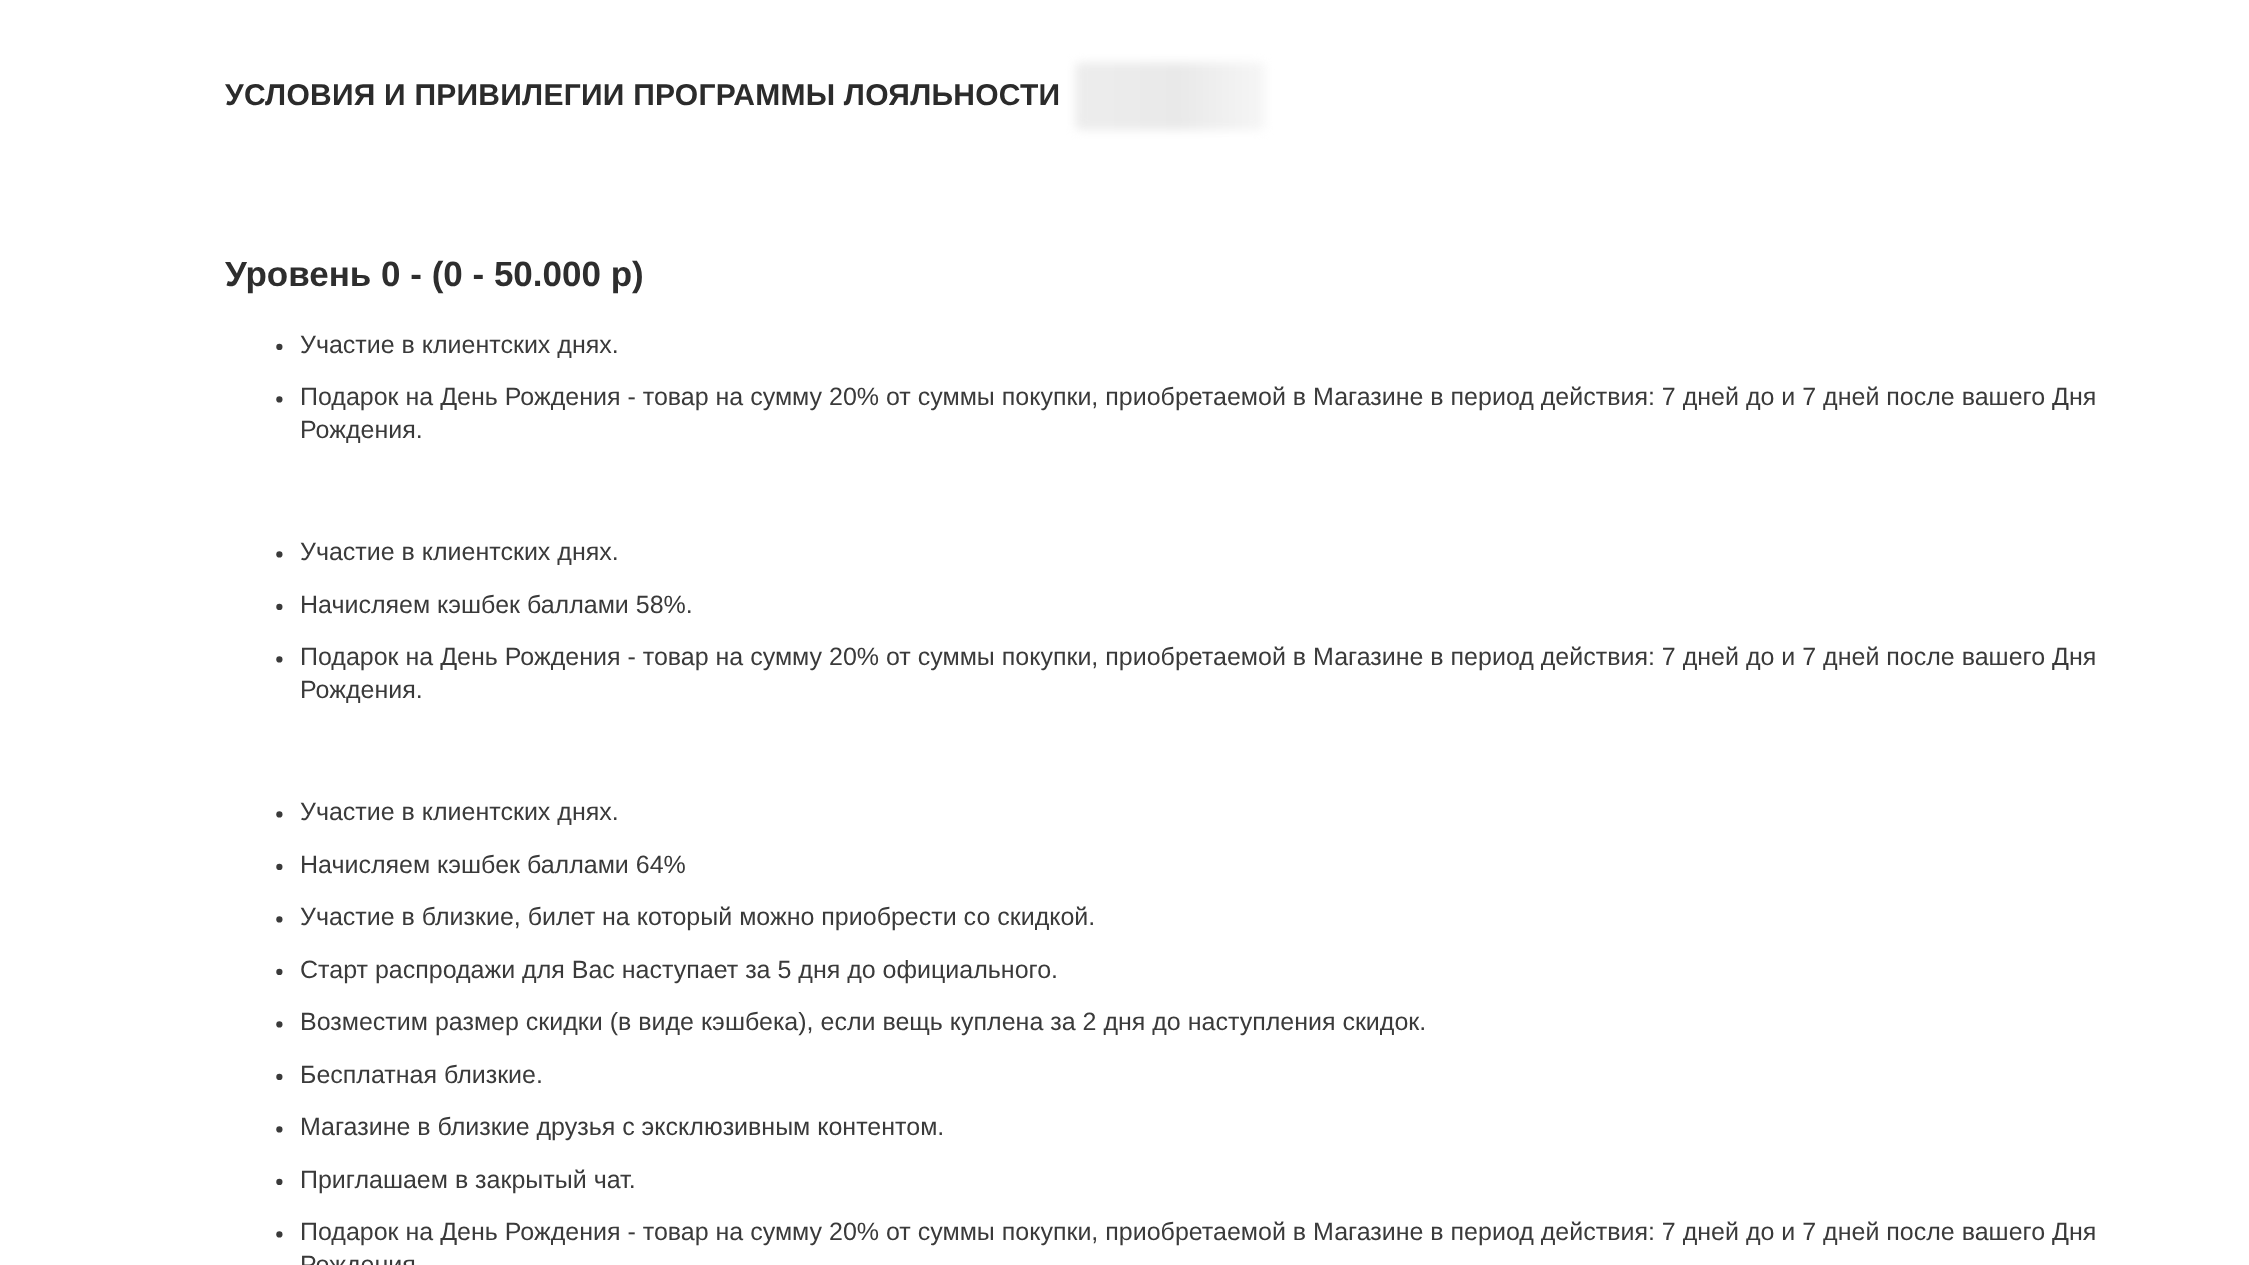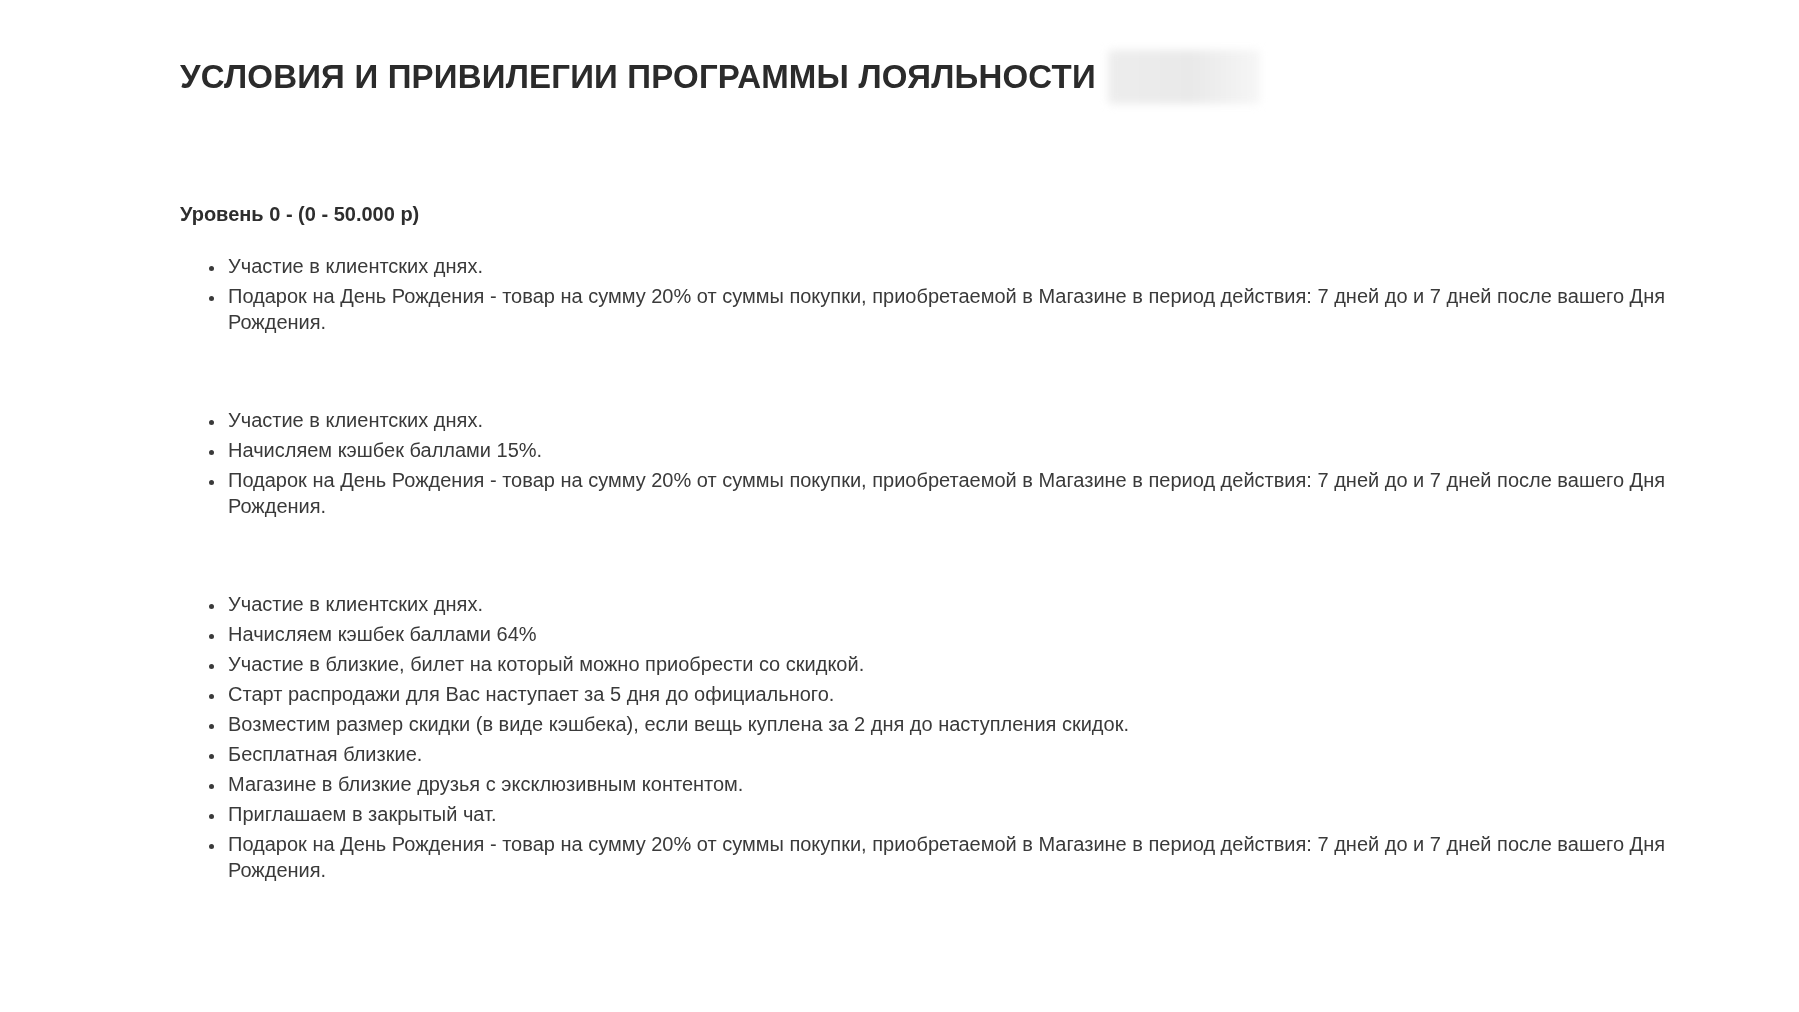--- a/index.html
+++ b/index.html
@@ -19,21 +19,21 @@
     padding: 50px 0 0 180px;
     width: 1565px;
   }
   .title-row {
     display: flex;
     align-items: center;
     gap: 12px;
     margin: 0;
   }
   .page-title {
-    font-size: 33px;
+    font-size: 24px;
     font-weight: 600;
     letter-spacing: 0.2px;
     color: #2b2b2b;
     margin: 0;
     line-height: 1.2;
     white-space: nowrap;
   }
   .redacted-blur {
     display: inline-block;
     width: 152px;
@@ -42,36 +42,36 @@
     filter: blur(4px);
     border-radius: 4px;
   }
   .section {
     margin-top: 72px;
   }
   .section:first-of-type {
     margin-top: 98px;
   }
   .section-heading {
-    font-size: 20px;
+    font-size: 28px;
     font-weight: 700;
     color: #2e2e2e;
     margin: 0;
     line-height: 1.25;
   }
   ul.bullet-list {
     margin: 26px 0 0 0;
     padding: 0 0 0 42px;
     list-style: disc outside;
   }
   ul.bullet-list li.bullet {
     font-size: 20px;
     line-height: 26px;
     color: #3a3a3a;
-    margin: 4px;
+    margin: 16px;
     padding: 0 0 0 2px;
   }
   ul.bullet-list li.bullet::marker {
     color: #3a3a3a;
     font-size: 18px;
   }
 </style>
 </head>
 <body>
 
@@ -88,21 +88,21 @@
     <h2 class="section-heading">Уровень 0 - (0 - 50.000 р)</h2>
     <ul class="bullet-list">
             <li class="bullet">Участие в клиентских днях.</li>
             <li class="bullet">Подарок на День Рождения - товар на сумму 20% от суммы покупки, приобретаемой в Магазине в период действия: 7 дней до и 7 дней после вашего Дня Рождения.</li>
           </ul>
   </section>
 
   <section class="section">
     <ul class="bullet-list">
             <li class="bullet">Участие в клиентских днях.</li>
-            <li class="bullet">Начисляем кэшбек баллами 15%.</li>
+            <li class="bullet">Начисляем кэшбек баллами 58%.</li>
             <li class="bullet">Подарок на День Рождения - товар на сумму 20% от суммы покупки, приобретаемой в Магазине в период действия: 7 дней до и 7 дней после вашего Дня Рождения.</li>
           </ul>
   </section>
 
   <section class="section">
     <ul class="bullet-list">
             <li class="bullet">Участие в клиентских днях.</li>
             <li class="bullet">Начисляем кэшбек баллами 64%</li>
             <li class="bullet">Участие в близкие, билет на который можно приобрести со скидкой.</li>
             <li class="bullet">Старт распродажи для Вас наступает за 5 дня до официального.</li>

